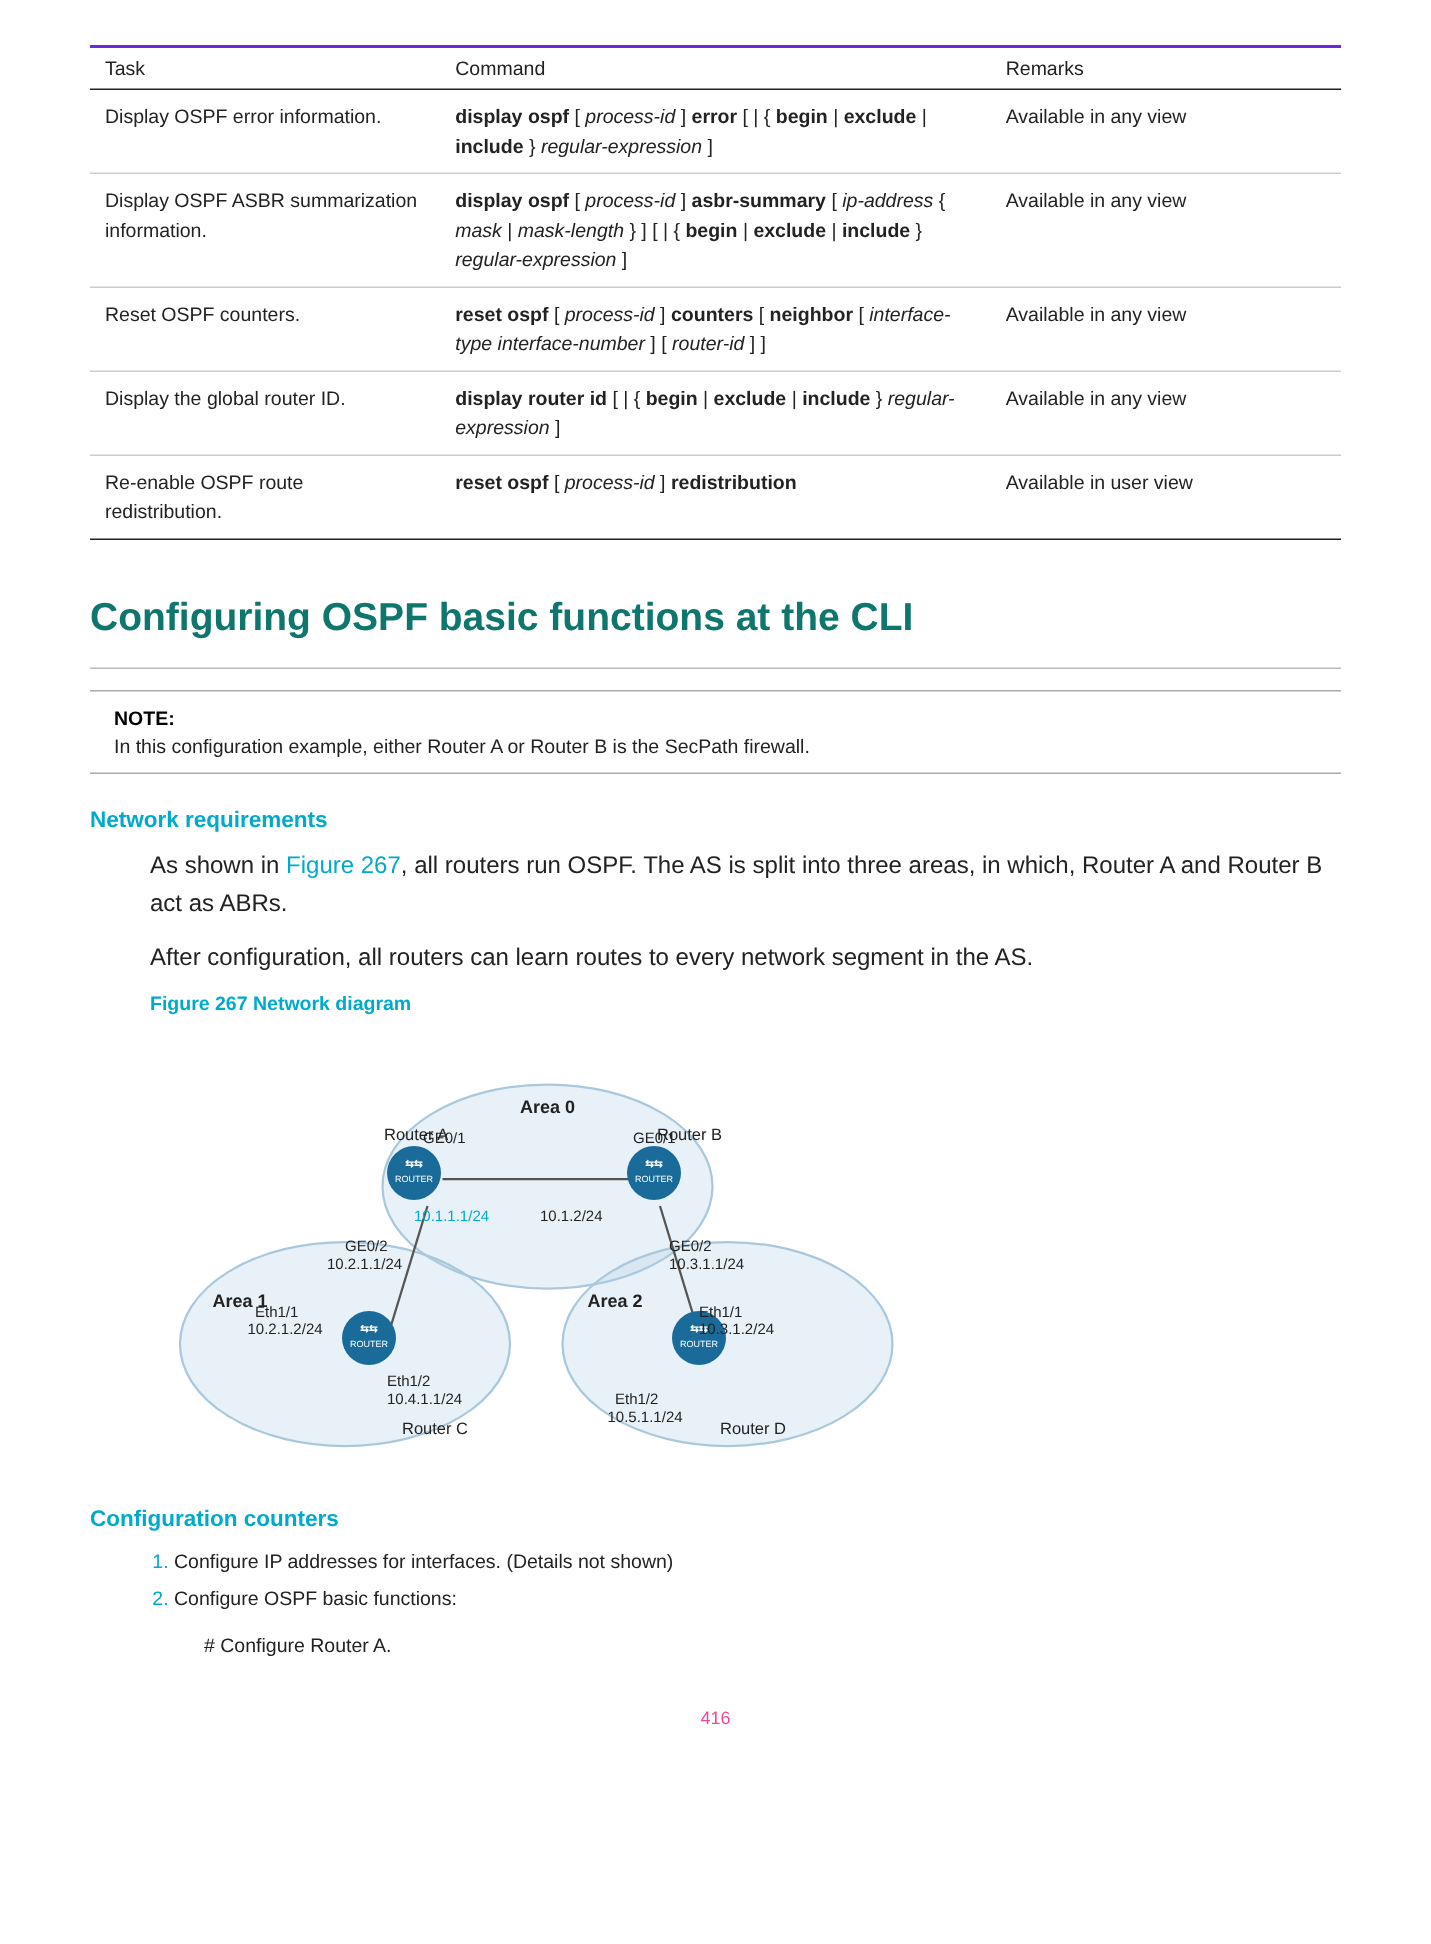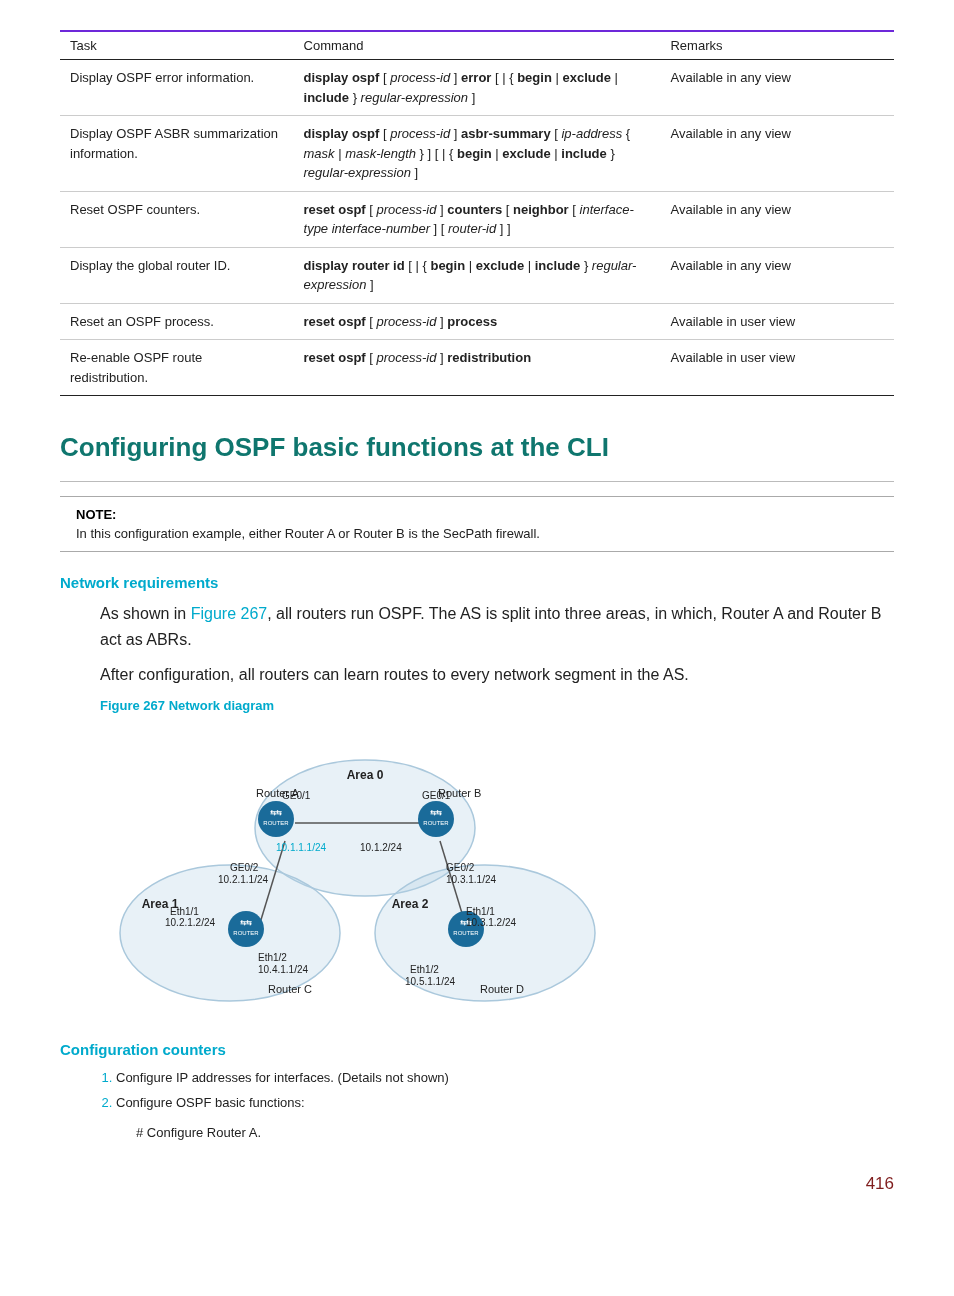--- a/index.html
+++ b/index.html
@@ -126,23 +126,23 @@
     }
     .sub-note {
       padding-left: 76px;
       font-size: 13px;
       line-height: 1.6;
       margin-bottom: 6px;
     }
 
     
     .page-number {
-      text-align: right;
-      font-size: 17px;
-      color: #7f1d1d;
+      text-align: center;
+      font-size: 12px;
+      color: #ec4899;
       margin-top: 30px;
     }
   </style>
 </head>
 <body>
 
 <table class="cmd-table">
   <thead>
     <tr>
       <th class="task-col">Task</th>
@@ -165,25 +165,20 @@
         <td>Reset OSPF counters.</td>
         <td><span class="bold">reset ospf</span> [ <span class="italic">process-id</span> ] <span class="bold">counters</span> [ <span class="bold">neighbor</span> [ <span class="italic">interface-type interface-number</span> ] [ <span class="italic">router-id</span> ] ]</td>
         <td>Available in any view</td>
       </tr>
       <tr>
         <td>Display the global router ID.</td>
         <td><span class="bold">display router id</span> [ | { <span class="bold">begin</span> | <span class="bold">exclude</span> | <span class="bold">include</span> } <span class="italic">regular-expression</span> ]</td>
         <td>Available in any view</td>
       </tr>
       <tr>
-        <td>Reset an OSPF process.</td>
-        <td><span class="bold">reset ospf</span> [ <span class="italic">process-id</span> ] <span class="bold">process</span></td>
-        <td>Available in user view</td>
-      </tr>
-      <tr>
         <td>Re-enable OSPF route redistribution.</td>
         <td><span class="bold">reset ospf</span> [ <span class="italic">process-id</span> ] <span class="bold">redistribution</span></td>
         <td>Available in user view</td>
       </tr>
     </tbody>
 </table>
 
 <h1 class="section-title">Configuring OSPF basic functions at the CLI</h1>
 
 <hr style="border:none;border-top:1px solid #bbb;margin-bottom:14px;">

